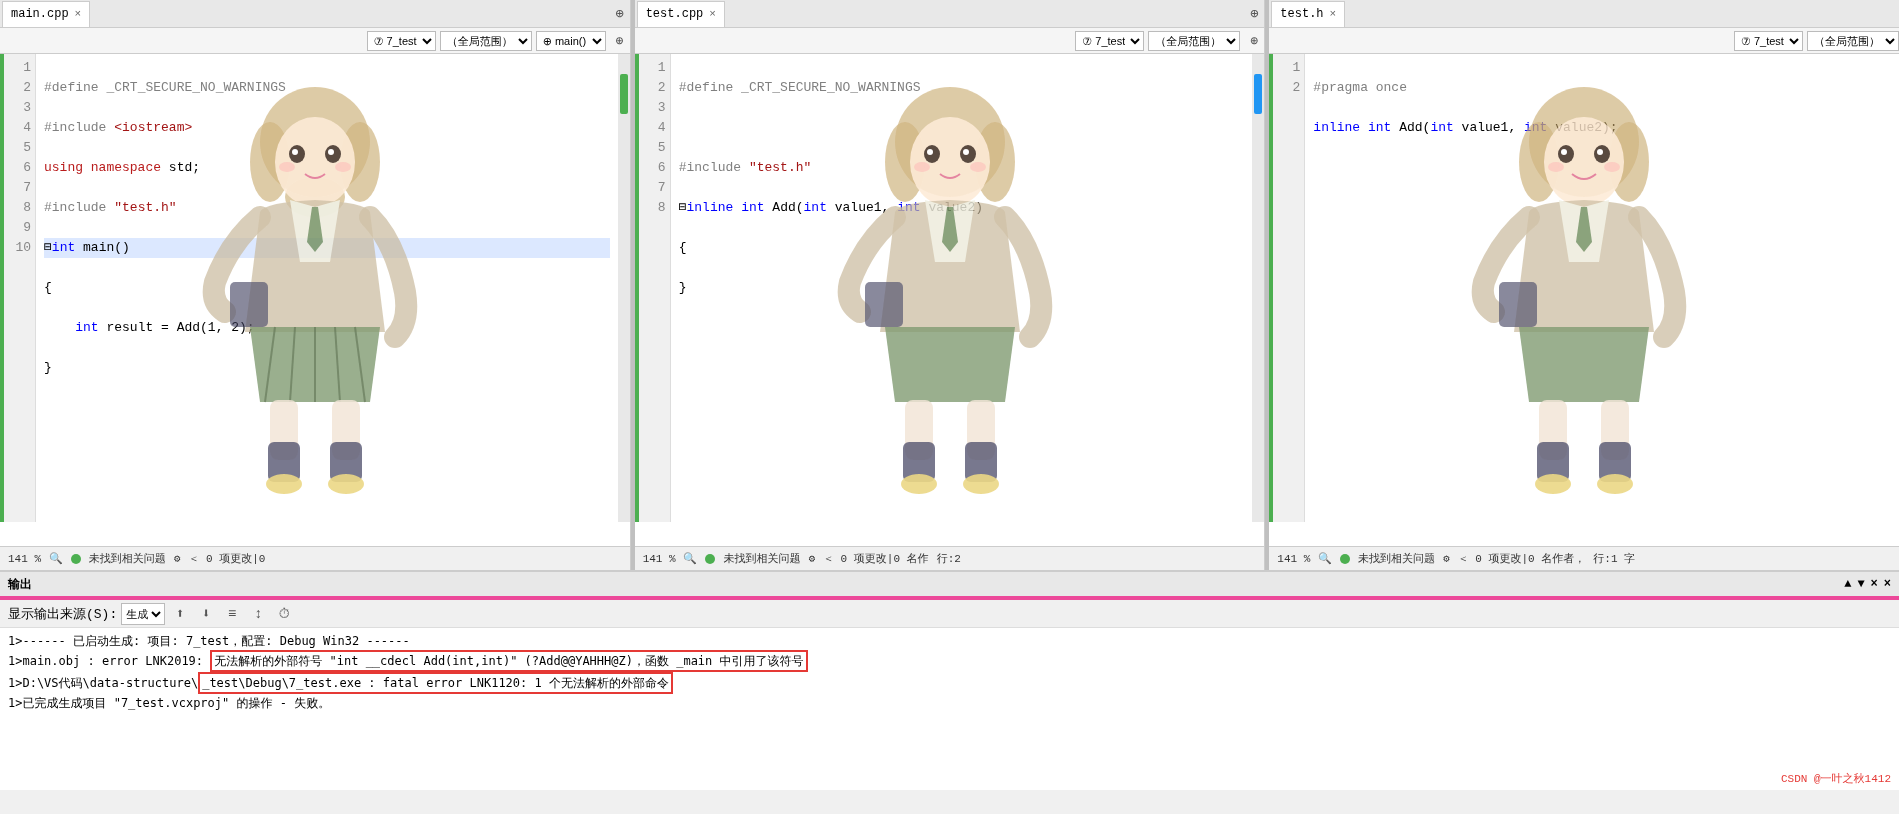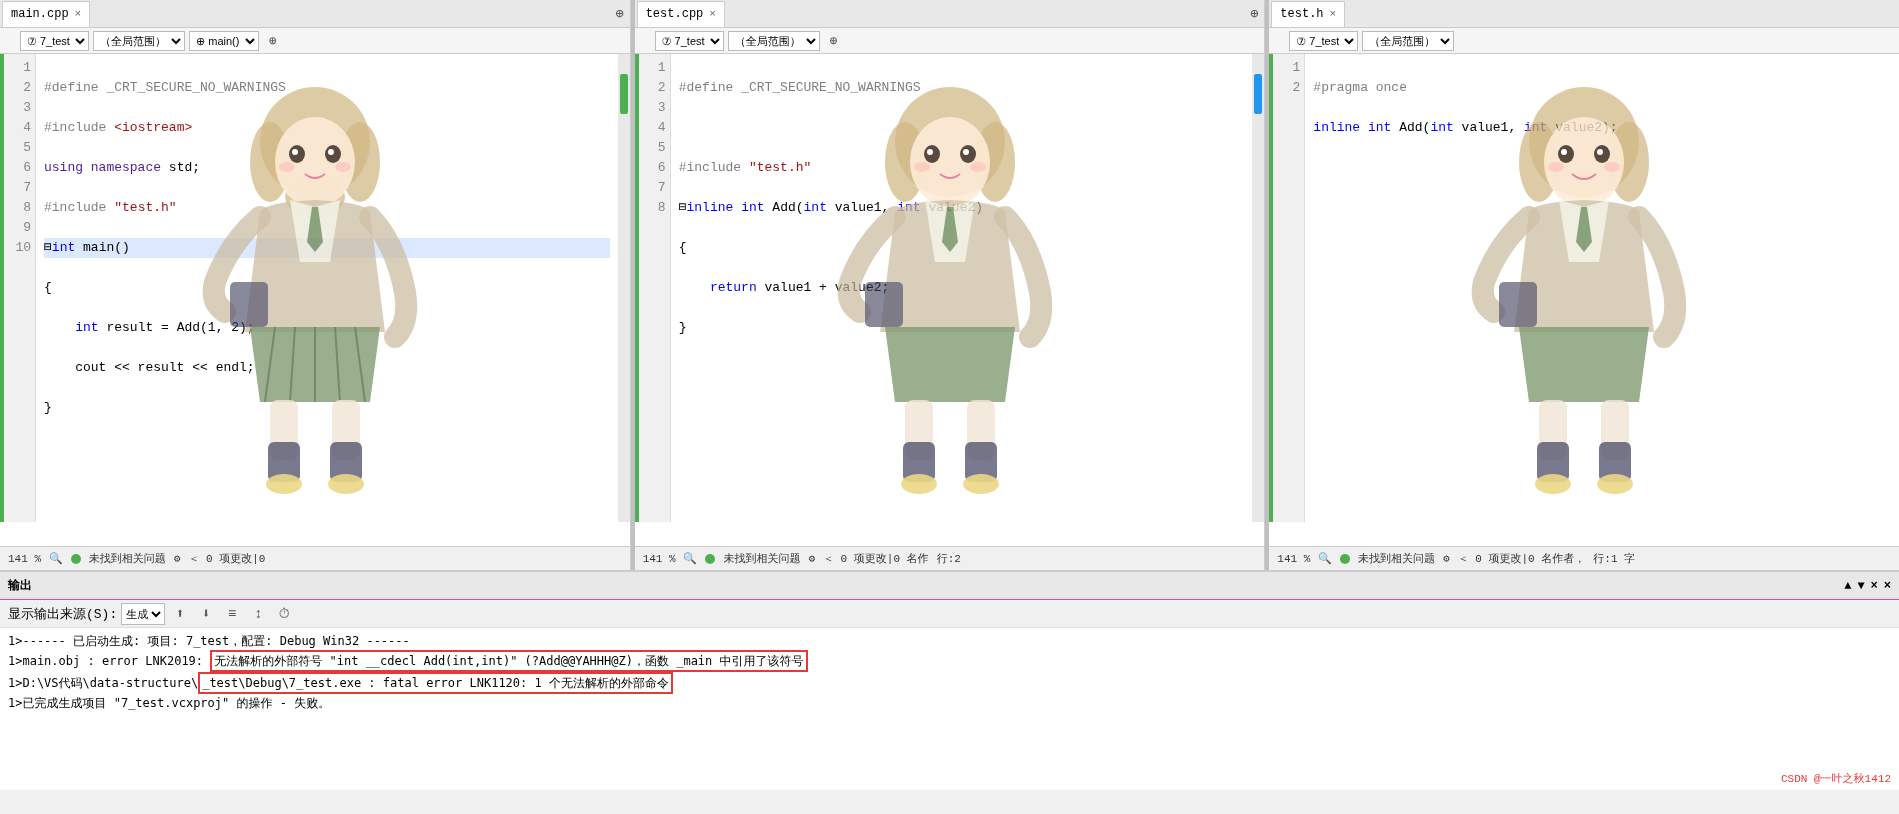--- a/index.html
+++ b/index.html
@@ -71,23 +71,24 @@
       cursor: pointer;
     }
 
     
     .editor-toolbar {
       display: flex;
       align-items: center;
       background: #f5f5f5;
       border-bottom: 1px solid #ccc;
       height: 26px;
-      padding: 0 20px;
+      padding: 0 0;
       gap: 4px;
       font-size: 12px;
+      justify-content: flex-end;
     }
     .toolbar-select {
       height: 20px;
       font-size: 11px;
       border: 1px solid #bbb;
       background: #fff;
       padding: 0 2px;
       cursor: pointer;
     }
     .toolbar-btn {
@@ -217,21 +218,21 @@
       border-top: 2px solid #ccc;
       height: 220px;
       display: flex;
       flex-direction: column;
     }
 
     .output-header {
       display: flex;
       align-items: center;
       background: #e8e8e8;
-      border-bottom: 1px solid #ec4899;
+      border-bottom: 4px solid #ec4899;
       height: 28px;
       padding: 0 8px;
       font-size: 12px;
       font-weight: bold;
       gap: 4px;
     }
 
     .output-toolbar {
       display: flex;
       align-items: center;
@@ -273,21 +274,21 @@
     }
 
     .error-box {
       border: 2px solid #e53935;
       display: inline-block;
       padding: 0 2px;
       background: #fff;
     }
 
     
-    .kw-blue { color: #4c1d95; font-weight: normal; }
+    .kw-blue { color: #b91c1c; font-weight: normal; }
     .kw-include { color: #808080; }
     .kw-int { color: #0000ff; }
     .kw-return { color: #0000ff; }
     .kw-inline { color: #0000ff; }
     .str-literal { color: #a31515; }
     .macro { color: #808080; }
 
     .pane-divider {
       width: 4px;
       background: #c0c0c0;
@@ -361,21 +362,20 @@
           <div>10</div>
       </div>
       <div class="code-content">
         <div class="code-line"><span class="macro">#define</span>  <span class="macro">_CRT_SECURE_NO_WARNINGS</span></div>
         <div class="code-line"><span class="kw-include">#include</span> <span class="str-literal">&lt;iostream&gt;</span></div>
         <div class="code-line"><span class="kw-blue">using namespace</span> std;</div>
         <div class="code-line"><span class="kw-include">#include</span> <span class="str-literal">"test.h"</span></div>
         <div class="code-line" style="background:#dce8ff;">⊟<span class="kw-int">int</span> main()</div>
         <div class="code-line">{</div>
         <div class="code-line">&nbsp;&nbsp;&nbsp;&nbsp;<span class="kw-int">int</span> result = Add(1, 2);</div>
-        <div class="code-line">&nbsp;&nbsp;&nbsp;&nbsp;cout &lt;&lt; result &lt;&lt; endl;</div>
         <div class="code-line">}</div>
       </div>
       <div class="scrollbar-right">
         <div class="scrollbar-thumb"></div>
       </div>
 
       <div class="anime-overlay">
         <svg class="anime-char" viewBox="0 0 280 440" xmlns="http://www.w3.org/2000/svg">
 
           <ellipse cx="140" cy="60" rx="55" ry="55" fill="#c8a86b" opacity="0.7"></ellipse>
@@ -467,21 +467,20 @@
         <div>6</div>
           <div>7</div>
           <div>8</div>
       </div>
       <div class="code-content">
         <div class="code-line"><span class="macro">#define</span>  <span class="macro">_CRT_SECURE_NO_WARNINGS</span></div>
         <div class="code-line">&nbsp;</div>
         <div class="code-line"><span class="kw-include">#include</span> <span class="str-literal">"test.h"</span></div>
         <div class="code-line">⊟<span class="kw-inline">inline</span> <span class="kw-int">int</span> Add(<span class="kw-int">int</span> value1, <span class="kw-int">int</span> value2)</div>
         <div class="code-line">{</div>
-        <div class="code-line">&nbsp;&nbsp;&nbsp;&nbsp;<span class="kw-return">return</span> value1 + value2;</div>
         <div class="code-line">}</div>
         <div class="code-line">&nbsp;</div>
       </div>
       <div class="scrollbar-right">
         <div class="scrollbar-thumb scrollbar-thumb-blue"></div>
       </div>
 
       <div class="anime-overlay">
         <svg class="anime-char" viewBox="0 0 280 440" xmlns="http://www.w3.org/2000/svg">
           <ellipse cx="140" cy="60" rx="55" ry="55" fill="#c8a86b" opacity="0.7"></ellipse>

